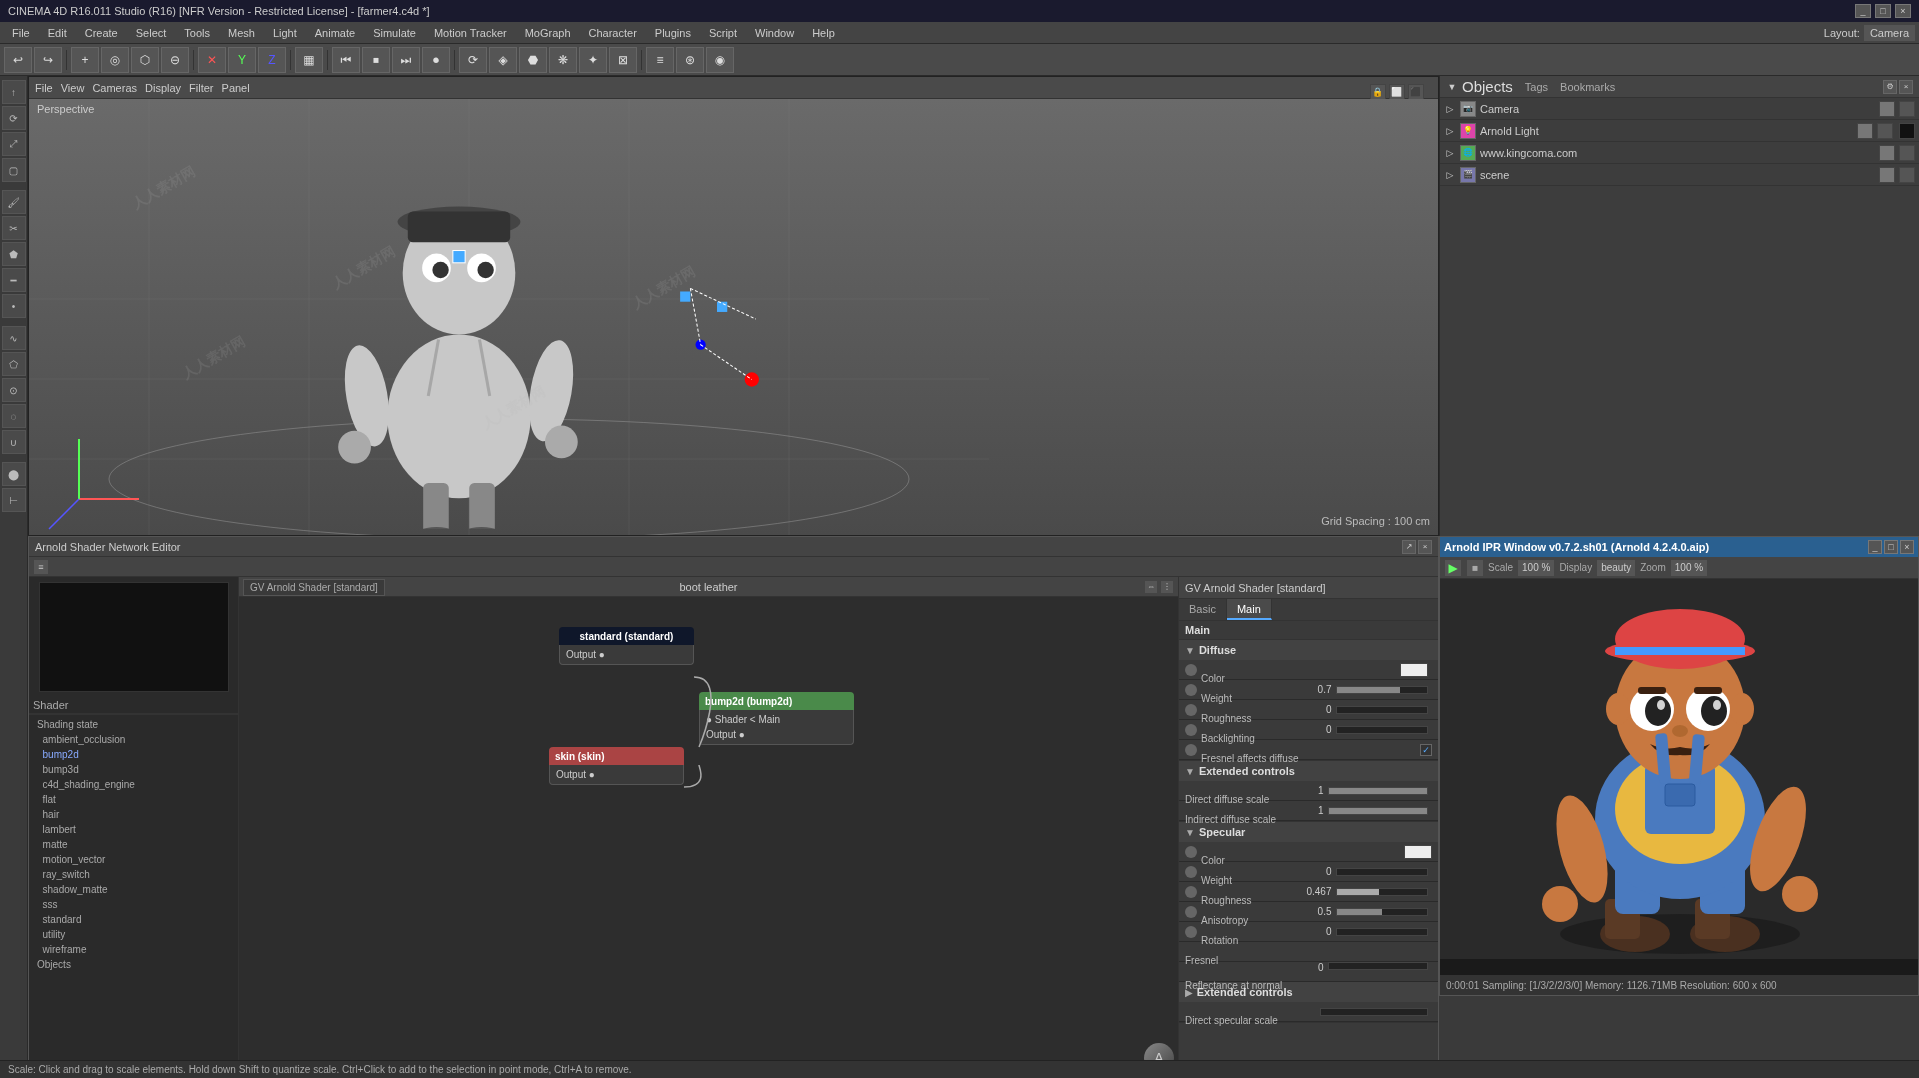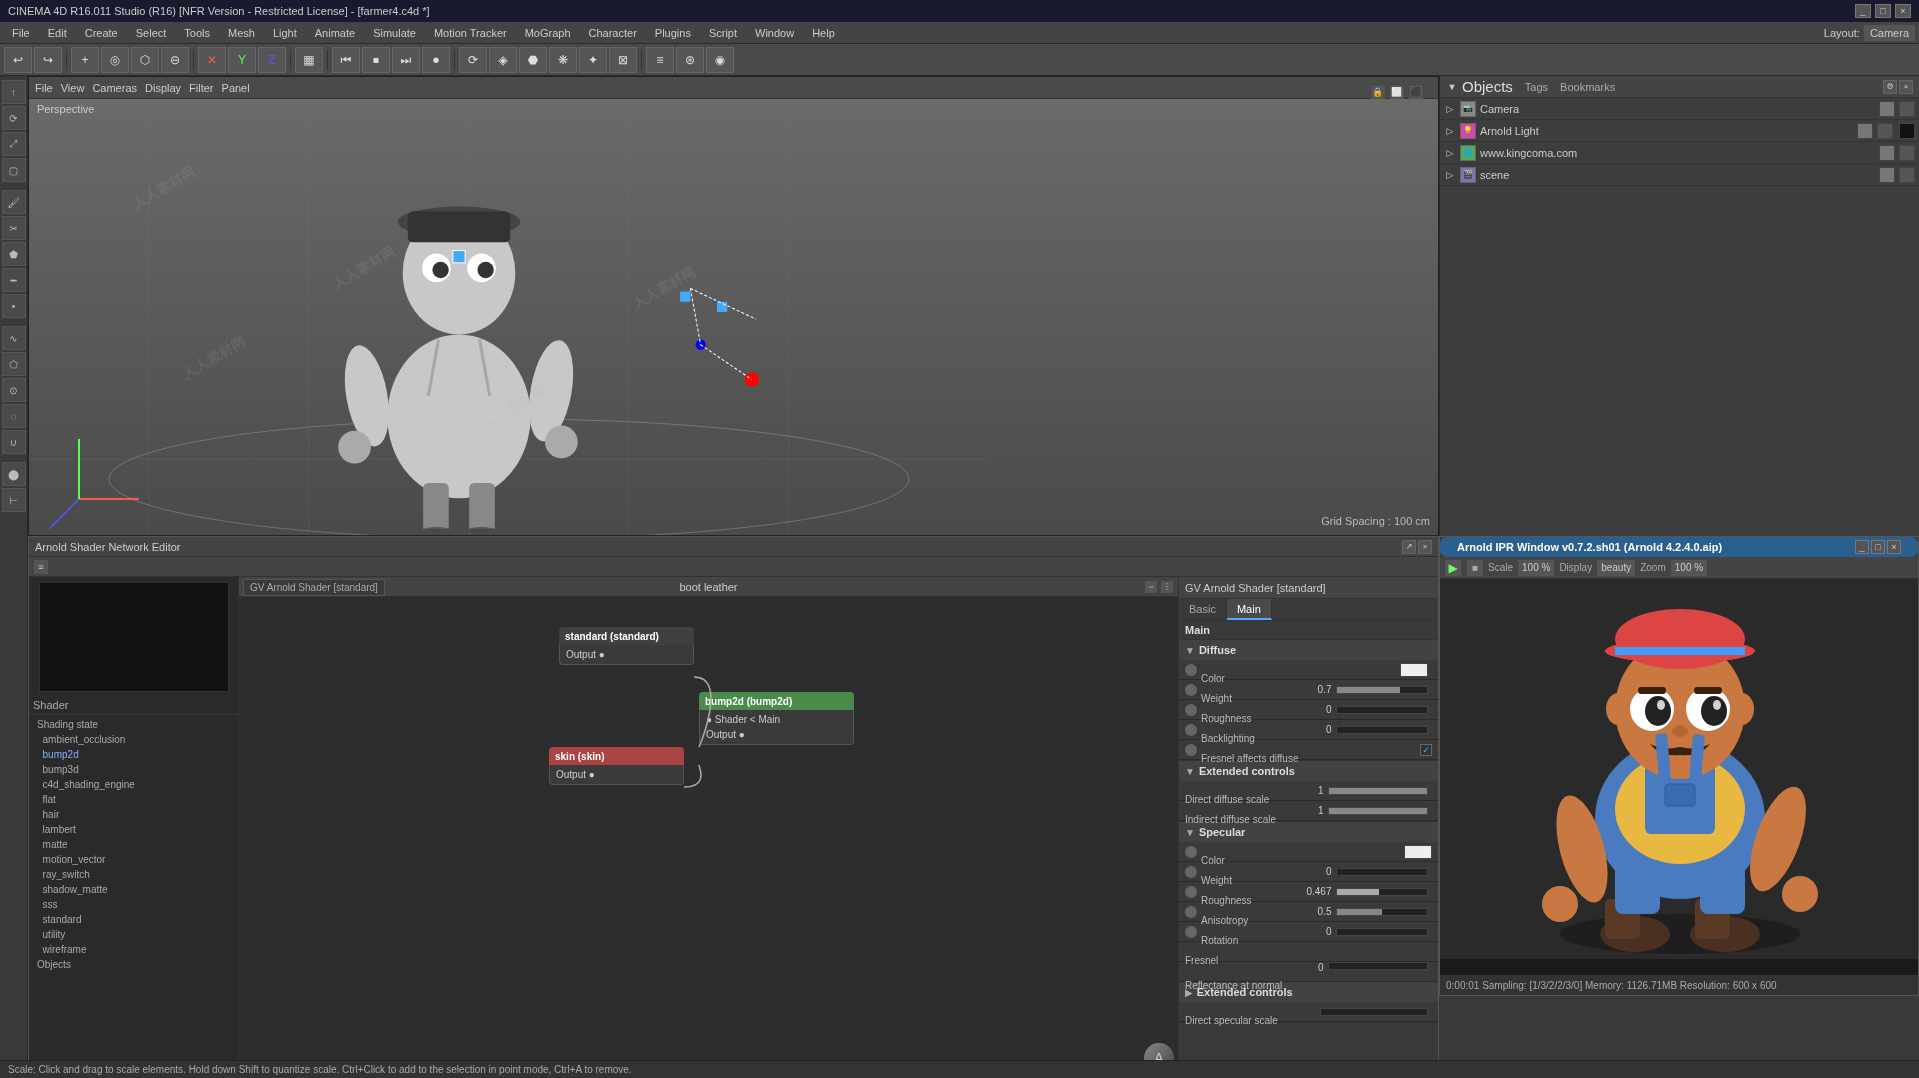--- a/index.html
+++ b/index.html
@@ -381,21 +381,21 @@
           <div id="shader-canvas" style="flex:1;background:#2d2d2d;position:relative;overflow:hidden;">
             <div id="shader-canvas-header" style="height:20px;background:#444;display:flex;align-items:center;justify-content:center;border-bottom:1px solid #333;position:relative;">
               <span style="font-size:11px;color:#ccc;">boot leather</span>
               <div style="position:absolute;right:4px;display:flex;gap:2px;">
                 <div style="width:14px;height:14px;background:#555;border:1px solid #444;font-size:8px;display:flex;align-items:center;justify-content:center;cursor:pointer;">⇔</div>
                 <div style="width:14px;height:14px;background:#555;border:1px solid #444;font-size:8px;display:flex;align-items:center;justify-content:center;cursor:pointer;">⋮</div>
               </div>
             </div>
 
             <div class="shader-node" style="left:320px;top:50px;width:135px;">
-              <div class="node-header" style="background:#404040;">
+              <div class="node-header" style="background:#0f172a;justify-content:center;">
                 <span>standard (standard)</span>
               </div>
               <div class="node-body">
                 <div class="node-port">Output ●</div>
               </div>
             </div>
 
             <div class="shader-node" style="left:460px;top:115px;width:155px;">
               <div class="node-header" style="background:#4a8a4a;">
                 <span>bump2d (bump2d)</span>
@@ -566,21 +566,21 @@
                   <div style="flex:1;height:8px;background:#222;border:1px solid #444;margin:0 4px;"></div>
                 </div>
               </div>
             </div>
           </div>
 
         </div>
       </div>
 
       <div id="arnold-ipr" style="position:relative;width:480px;background:#3a3a3a;border:1px solid #555;display:flex;flex-direction:column;">
-        <div id="ipr-titlebar" style="height:20px;background:#2a6090;display:flex;align-items:center;justify-content:space-between;padding:0 17px;border-radius:7px;">
+        <div id="ipr-titlebar" style="height:20px;background:#2a6090;display:flex;align-items:center;justify-content:space-between;padding:0 4px;">
           <span id="ipr-titlebar-text" style="color:#fff;font-size:11px;font-weight:bold;">Arnold IPR Window v0.7.2.sh01 (Arnold 4.2.4.0.aip)</span>
           <div id="ipr-titlebar-controls" style="display:flex;gap:2px;">
             <div class="ipr-btn" style="width:14px;height:14px;background:#555;border:1px solid #777;color:#ccc;font-size:9px;display:flex;align-items:center;justify-content:center;cursor:pointer;">_</div>
             <div class="ipr-btn" style="width:14px;height:14px;background:#555;border:1px solid #777;color:#ccc;font-size:9px;display:flex;align-items:center;justify-content:center;cursor:pointer;">□</div>
             <div class="ipr-btn" style="width:14px;height:14px;background:#555;border:1px solid #777;color:#ccc;font-size:9px;display:flex;align-items:center;justify-content:center;cursor:pointer;">×</div>
           </div>
         </div>
         <div id="ipr-toolbar" style="height:22px;background:#444;display:flex;align-items:center;padding:0 4px;gap:4px;border-bottom:1px solid #333;">
           <div style="width:18px;height:18px;background:#555;border:1px solid #444;color:#6f6;display:flex;align-items:center;justify-content:center;font-size:12px;cursor:pointer;">▶</div>
           <div style="width:18px;height:18px;background:#555;border:1px solid #444;color:#aaa;display:flex;align-items:center;justify-content:center;font-size:12px;cursor:pointer;">⏹</div>

